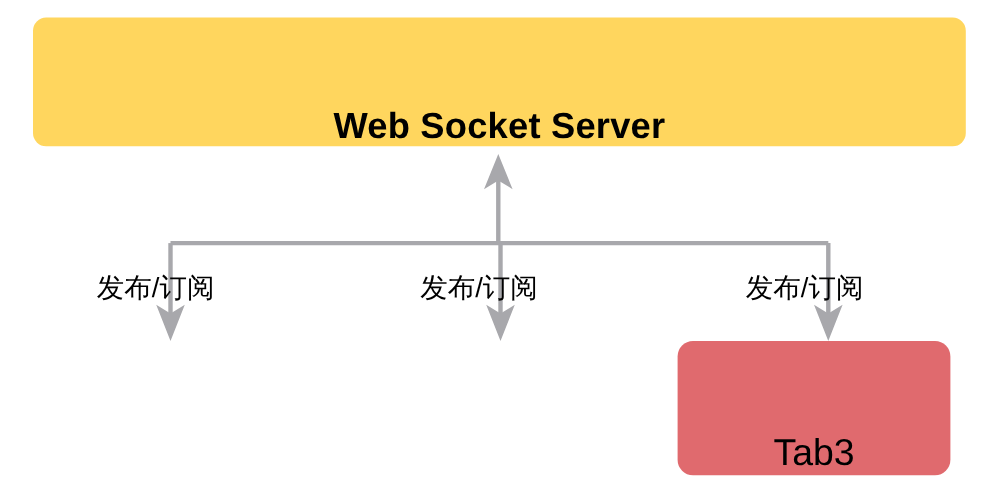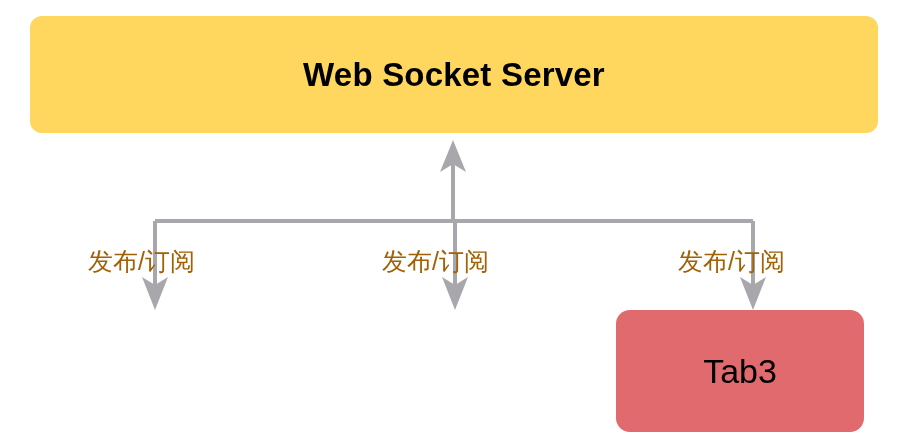--- a/index.html
+++ b/index.html
@@ -14,21 +14,21 @@
     background: #ffffff;
     overflow: hidden;
     font-family: "Liberation Sans", "DejaVu Sans", sans-serif;
   }
 
   
   .node {
     position: absolute;
     box-sizing: border-box;
     display: flex;
-    align-items: center;
+    align-items: flex-end;
     justify-content: center;
     text-align: center;
     color: #000000;
   }
   .node-server {
     left: 30px;
     top: 16px;
     width: 848px;
     height: 117px;
     background: #FFD65E;
@@ -59,21 +59,21 @@
     left: 0;
     top: 0;
     width: 906px;
     height: 448px;
     pointer-events: none;
   }
 
   
   .edge-label {
     position: absolute;
-    color: #a16207;
+    color: #000000;
     font-size: 25px;
     white-space: nowrap;
     background: transparent;
   }
   .label-left   { left: 88px;  top: 245px; }
   .label-middle { left: 382px; top: 245px; }
   .label-right  { left: 678px; top: 245px; }
 </style>
 </head>
 <body>

